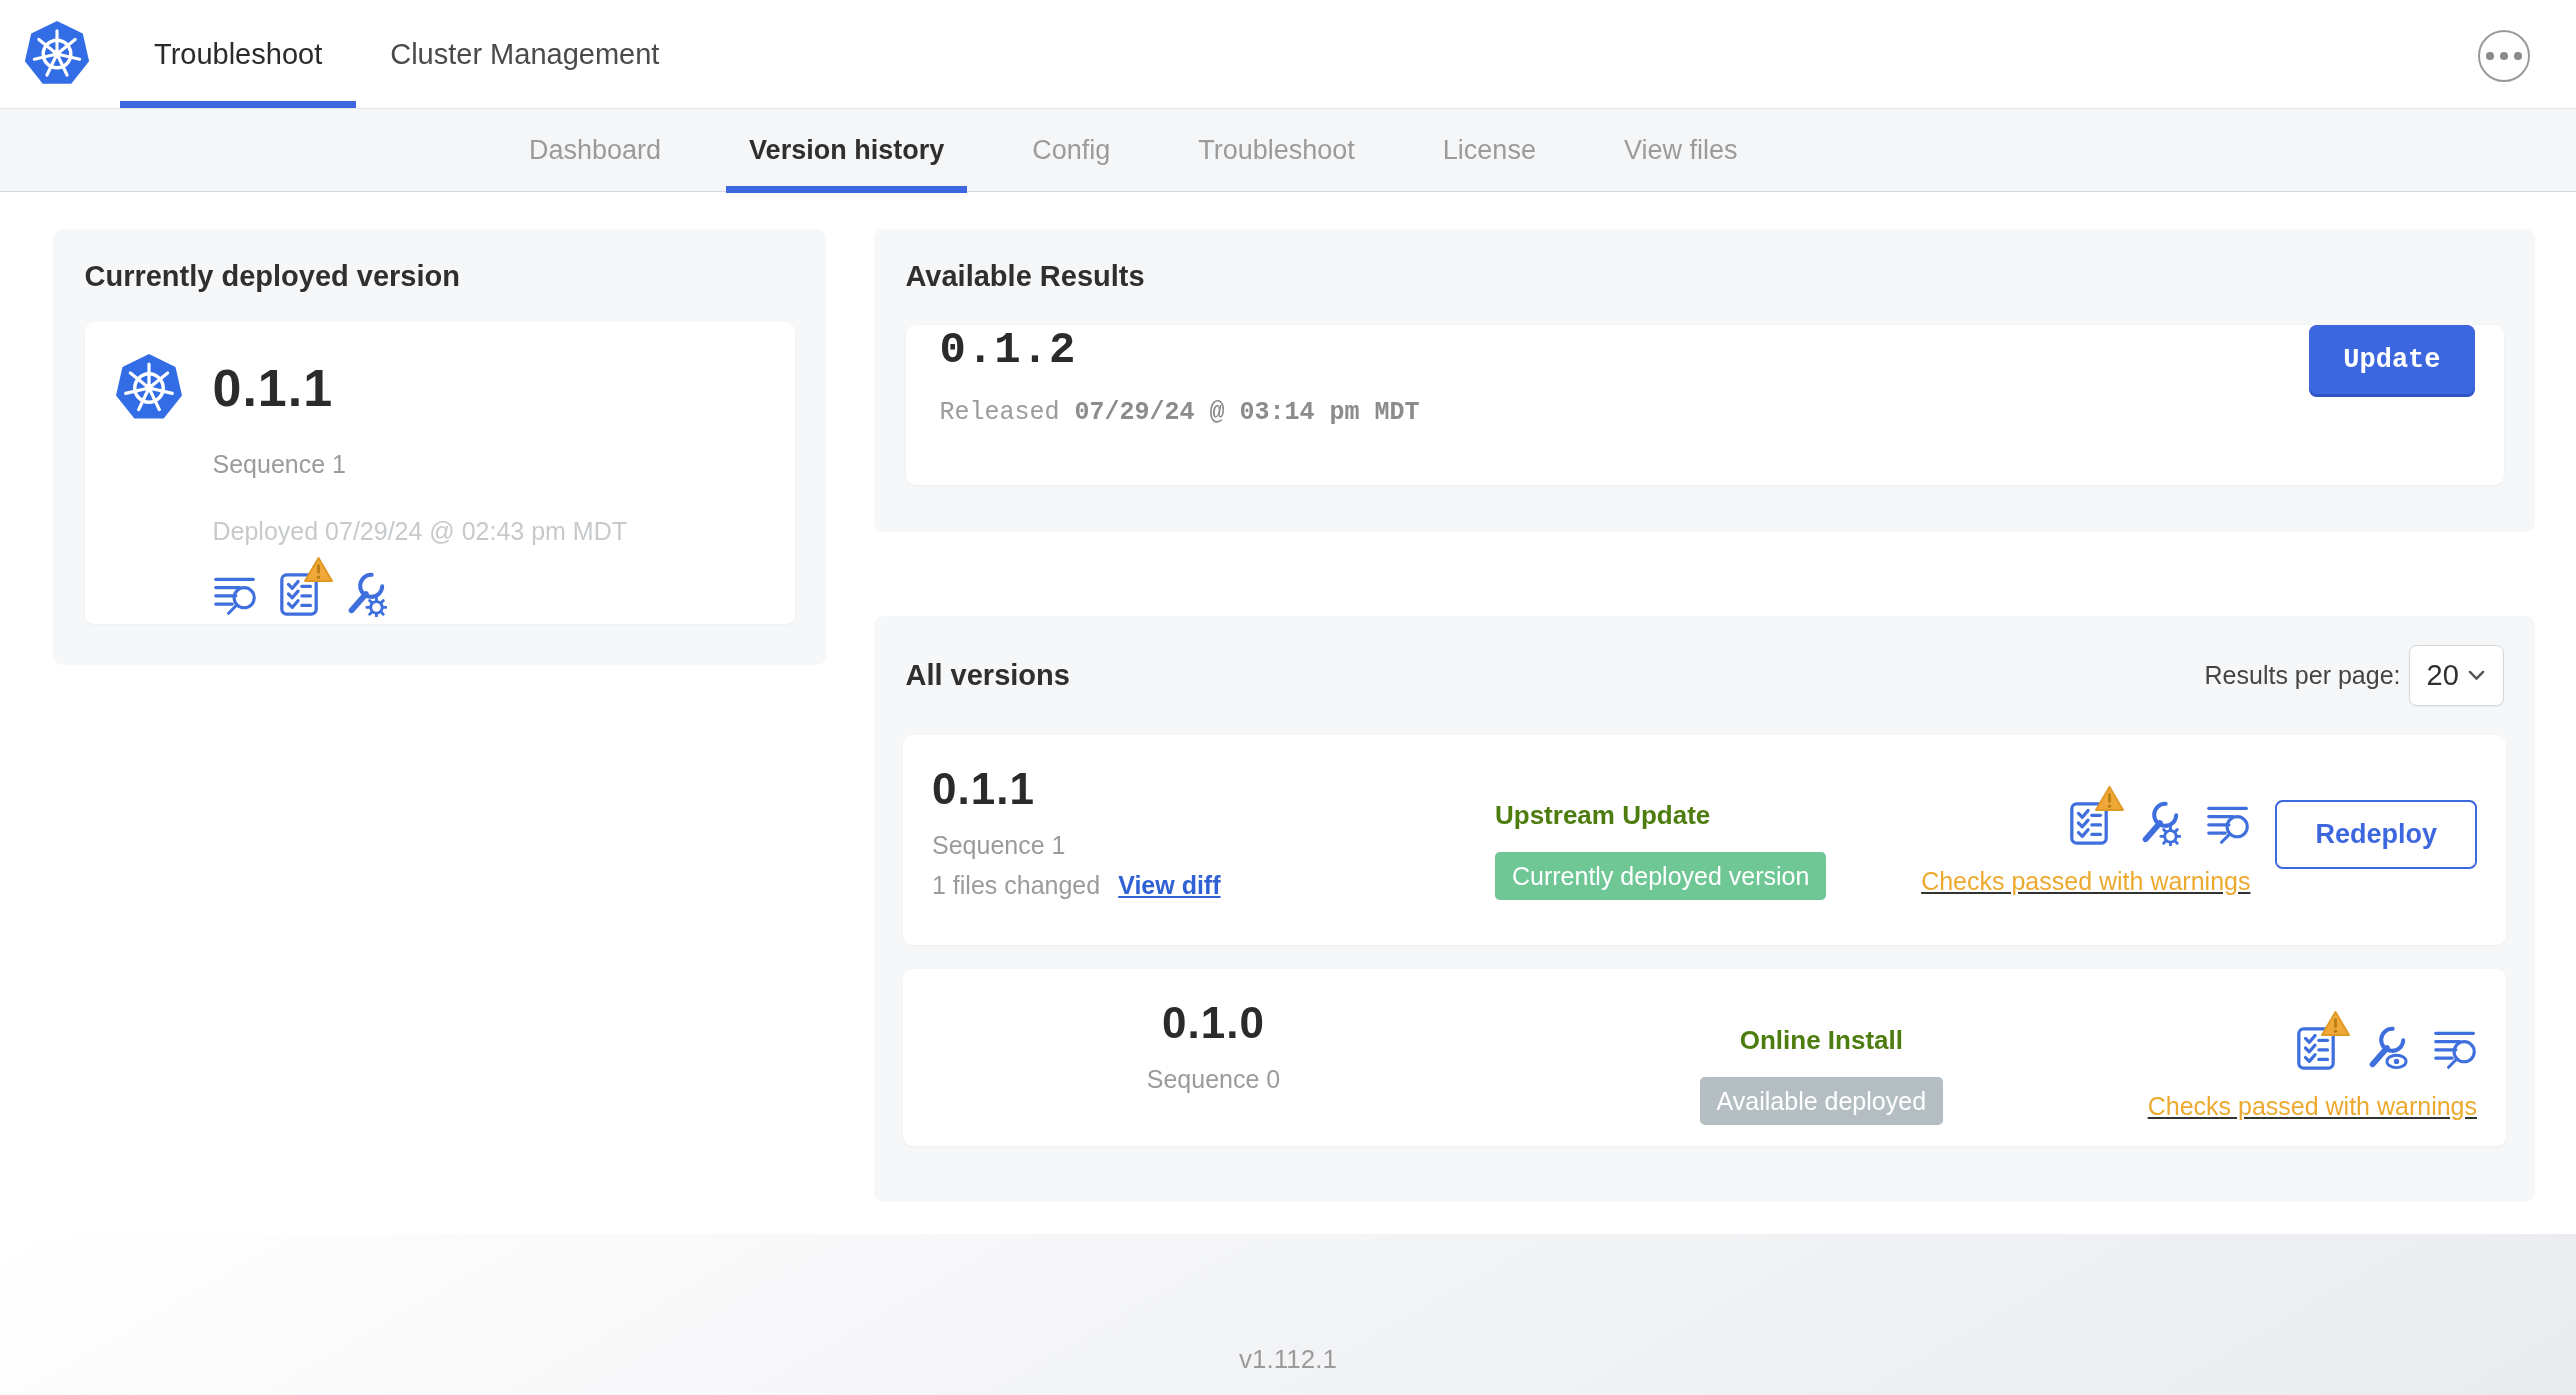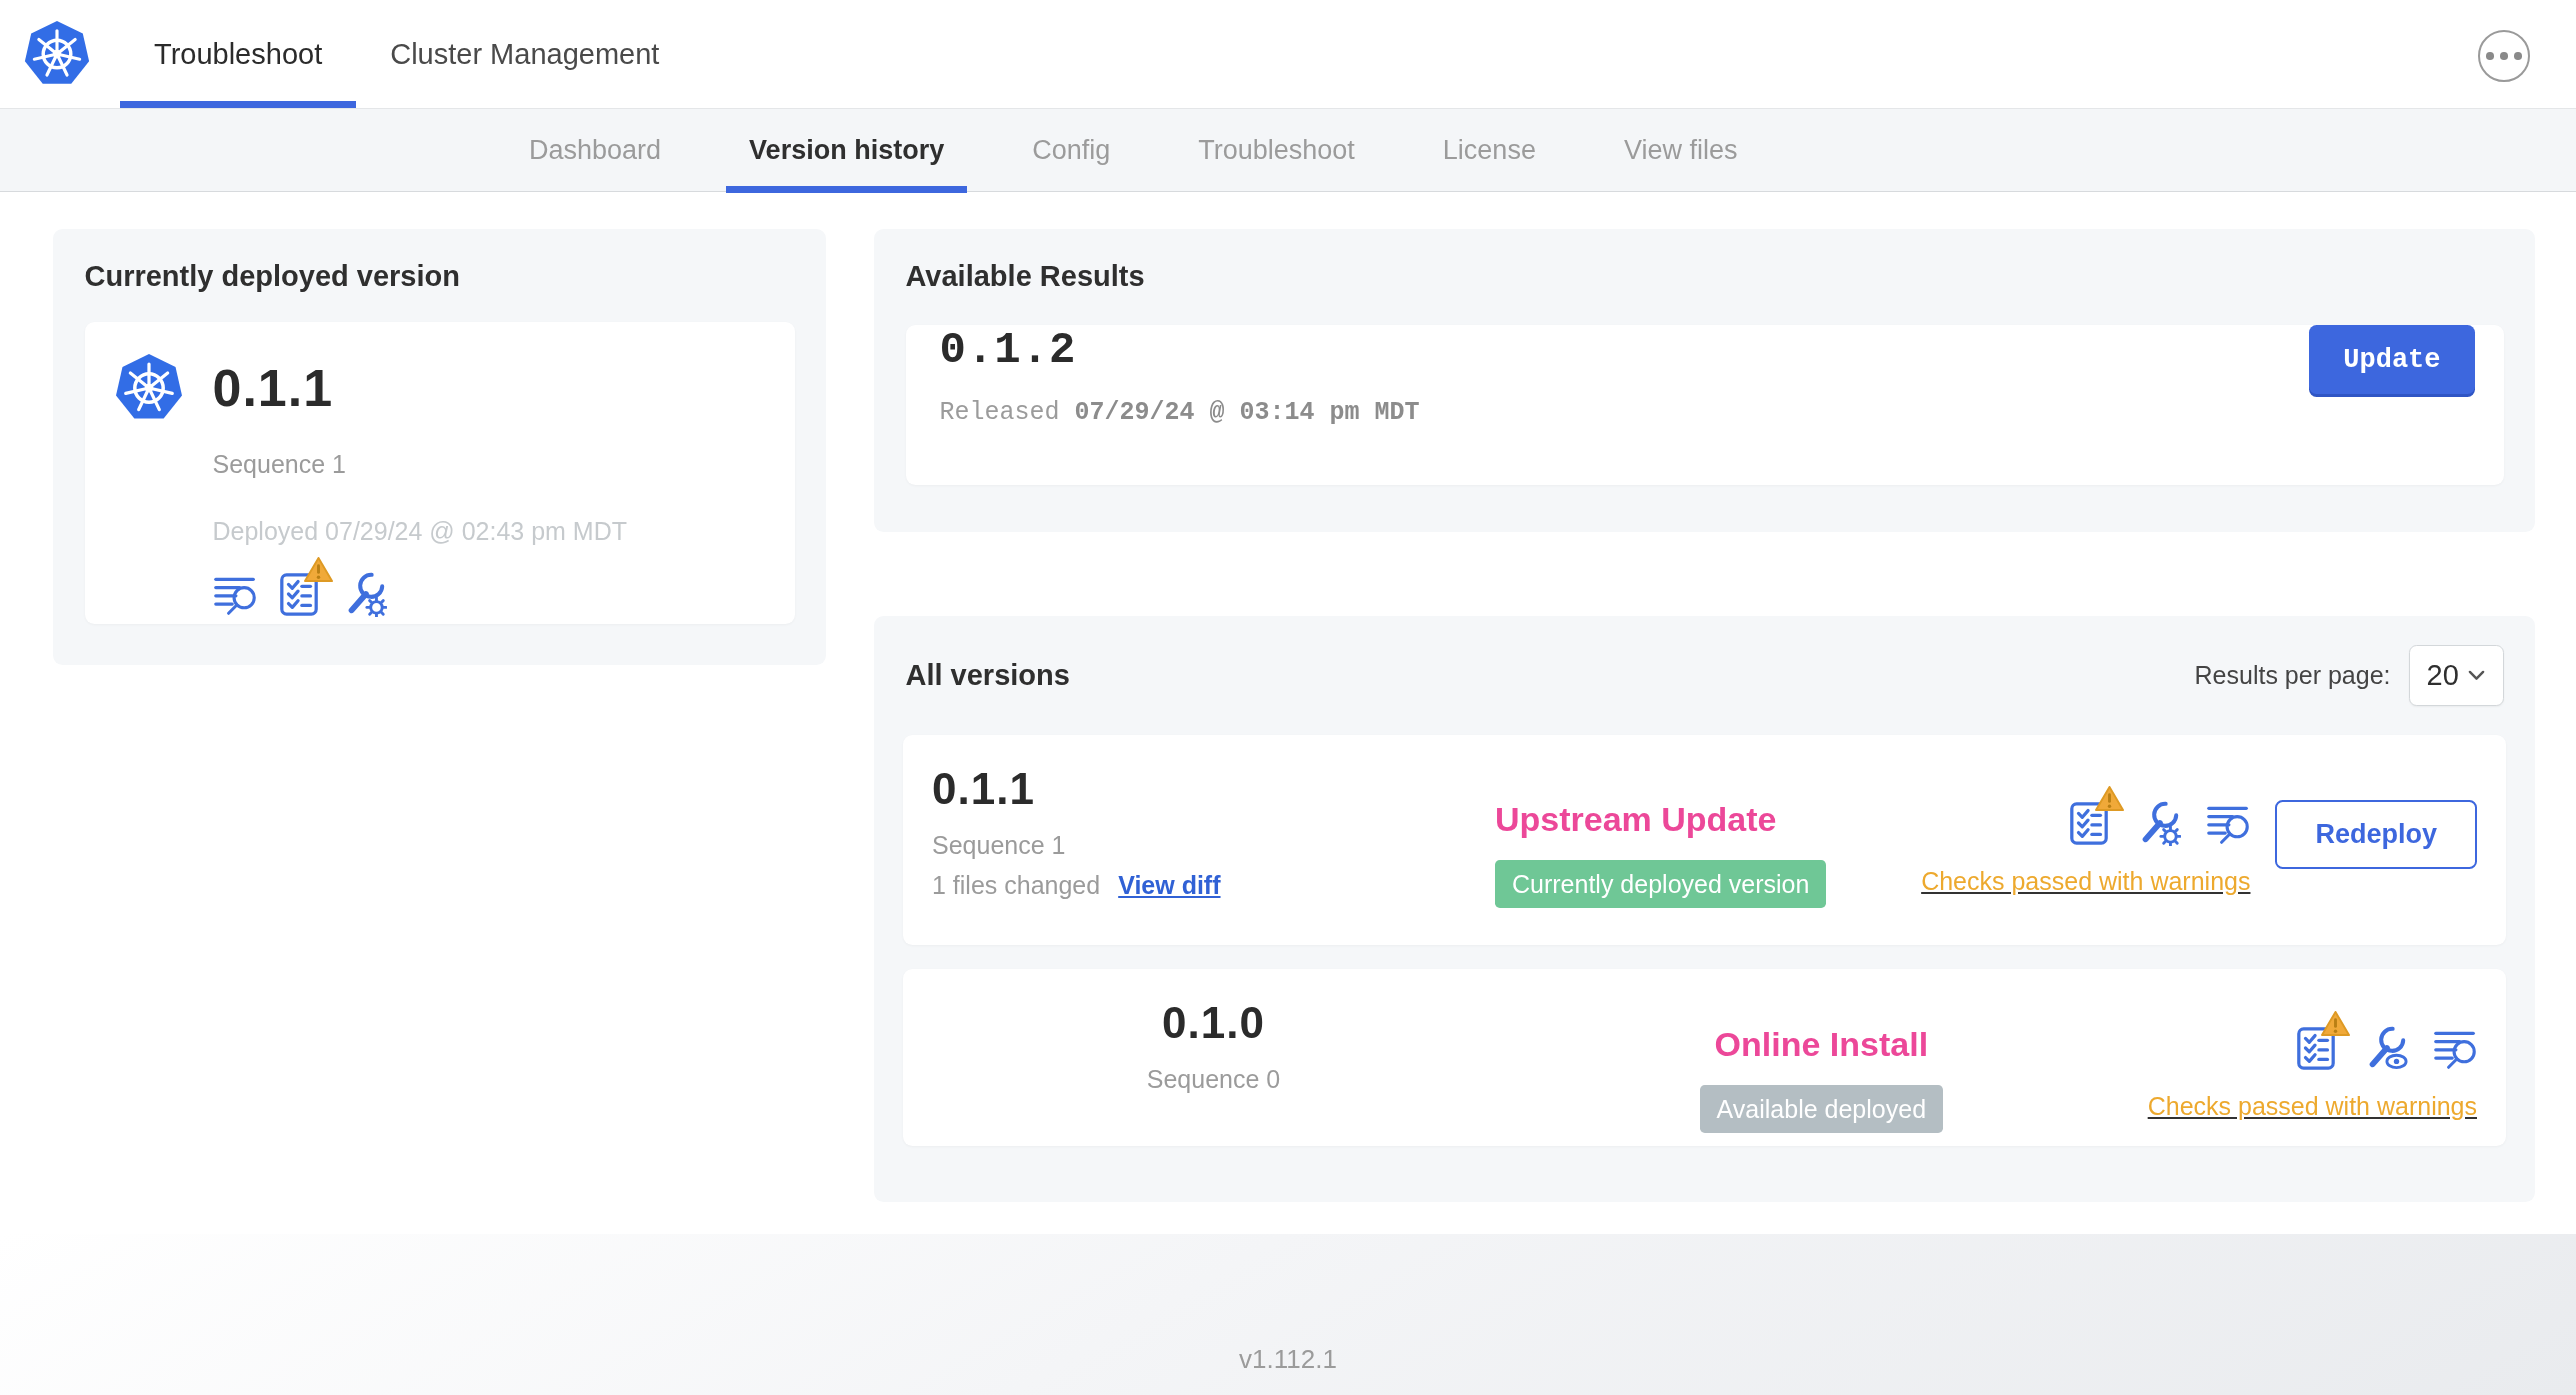--- a/index.html
+++ b/index.html
@@ -94,39 +94,39 @@
   .btn-primary {
     background:#3d67de; color:#ffffff; border:none; border-radius:7.6px;
     font-family:inherit; font-size:27px; font-weight:700;
     padding:0 34px; height:69px; cursor:pointer;
     box-shadow:0 2.9px 0 #2f55c4;
   }
 
   
   .card-versions { left:874px; top:422px; width:1661px; height:586px; padding:29px 31.5px; }
   .av-head { display:flex; align-items:center; justify-content:space-between; }
-  .rpp { display:flex; align-items:center; gap:18px; }
+  .rpp { display:flex; align-items:center; gap:8px; }
   .rpp-label { font-size:25px; color:#444444; }
   .rpp-select {
     width:95px; height:61px; background:#fff; border:1.9px solid #d3d7da; border-radius:7.6px;
     display:flex; align-items:center; justify-content:center; gap:9.5px;
     font-size:29px; color:#2f2f2f; cursor:pointer;
     box-shadow:0 1px 1.9px rgba(0,0,0,0.05);
   }
 
   .ver-row { position:absolute; left:29px; right:29px; padding:29px 29px; display:flex; }
   .row-1 { top:119px; height:210px; }
   .row-2 { top:353px; height:177px;text-align:center; }
   .vr-col1 { width:563px; flex:0 0 auto; }
   .vr-version { font-size:44px; font-weight:700; color:#2b2b2b; letter-spacing:1px; }
   .vr-seq { margin-top:17px; font-size:25px; color:#9b9b9b; }
   .vr-files { margin-top:11px; display:flex; align-items:center; gap:18px; font-size:25px; color:#9b9b9b; }
   .link { color:#3061d5; font-weight:600; text-decoration:underline; cursor:pointer; }
   .vr-col2 { flex:1 1 auto; }
-  .vr-source { font-size:34px; font-weight:700; color:#ec4899; }
+  .vr-source { font-size:26px; font-weight:700; color:#4d7c0f; }
   .vr-badge {
     display:inline-block; margin-top:21px; padding:9.5px 17px; border-radius:4.8px;
     font-size:25px; font-weight:500; color:#ffffff;
   }
   .badge-green { background:#6fc796; }
   .badge-gray  { background:#b4bec3; }
   .vr-col3 { flex:0 0 auto; display:flex; align-items:flex-start; gap:25px; }
   .icon-status { display:flex; flex-direction:column; align-items:flex-end;text-decoration:underline; }
   .icon-row { display:flex; align-items:center; gap:25px; }
   .status-warn { margin-top:21px; font-size:25px; color:#eda92e; white-space:nowrap; }

